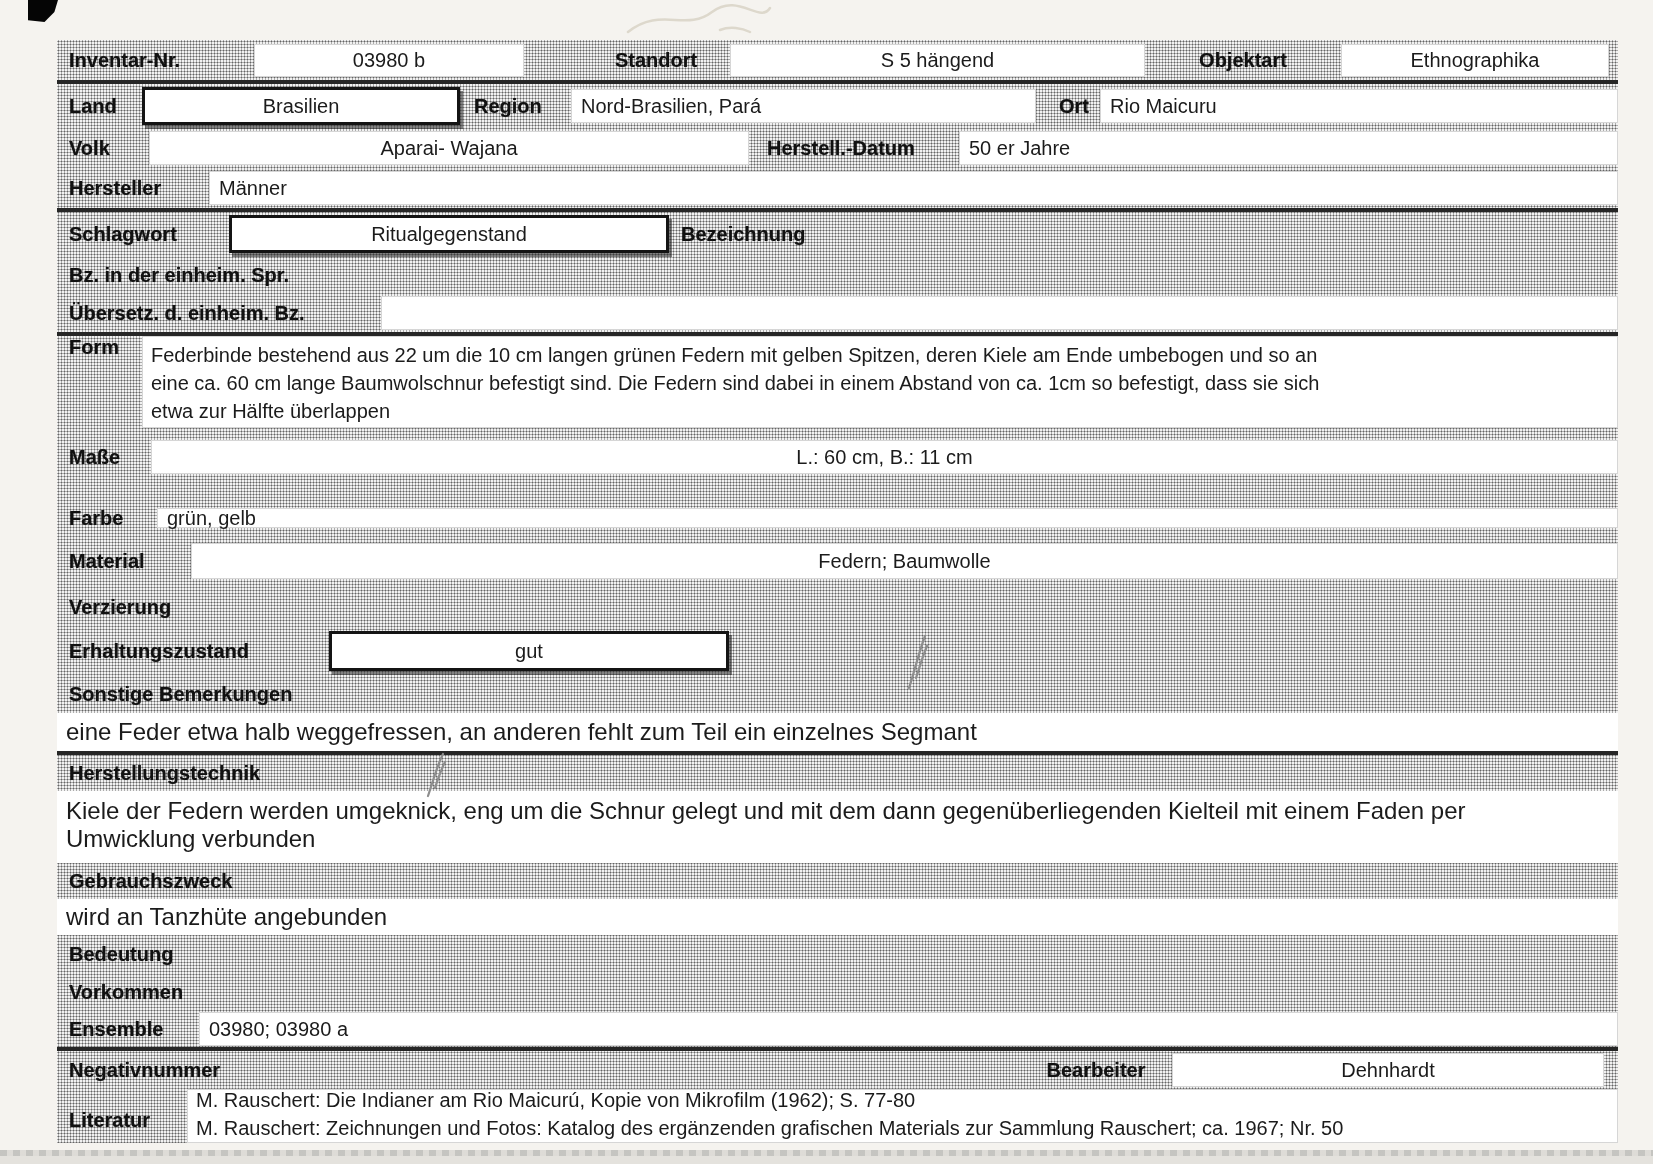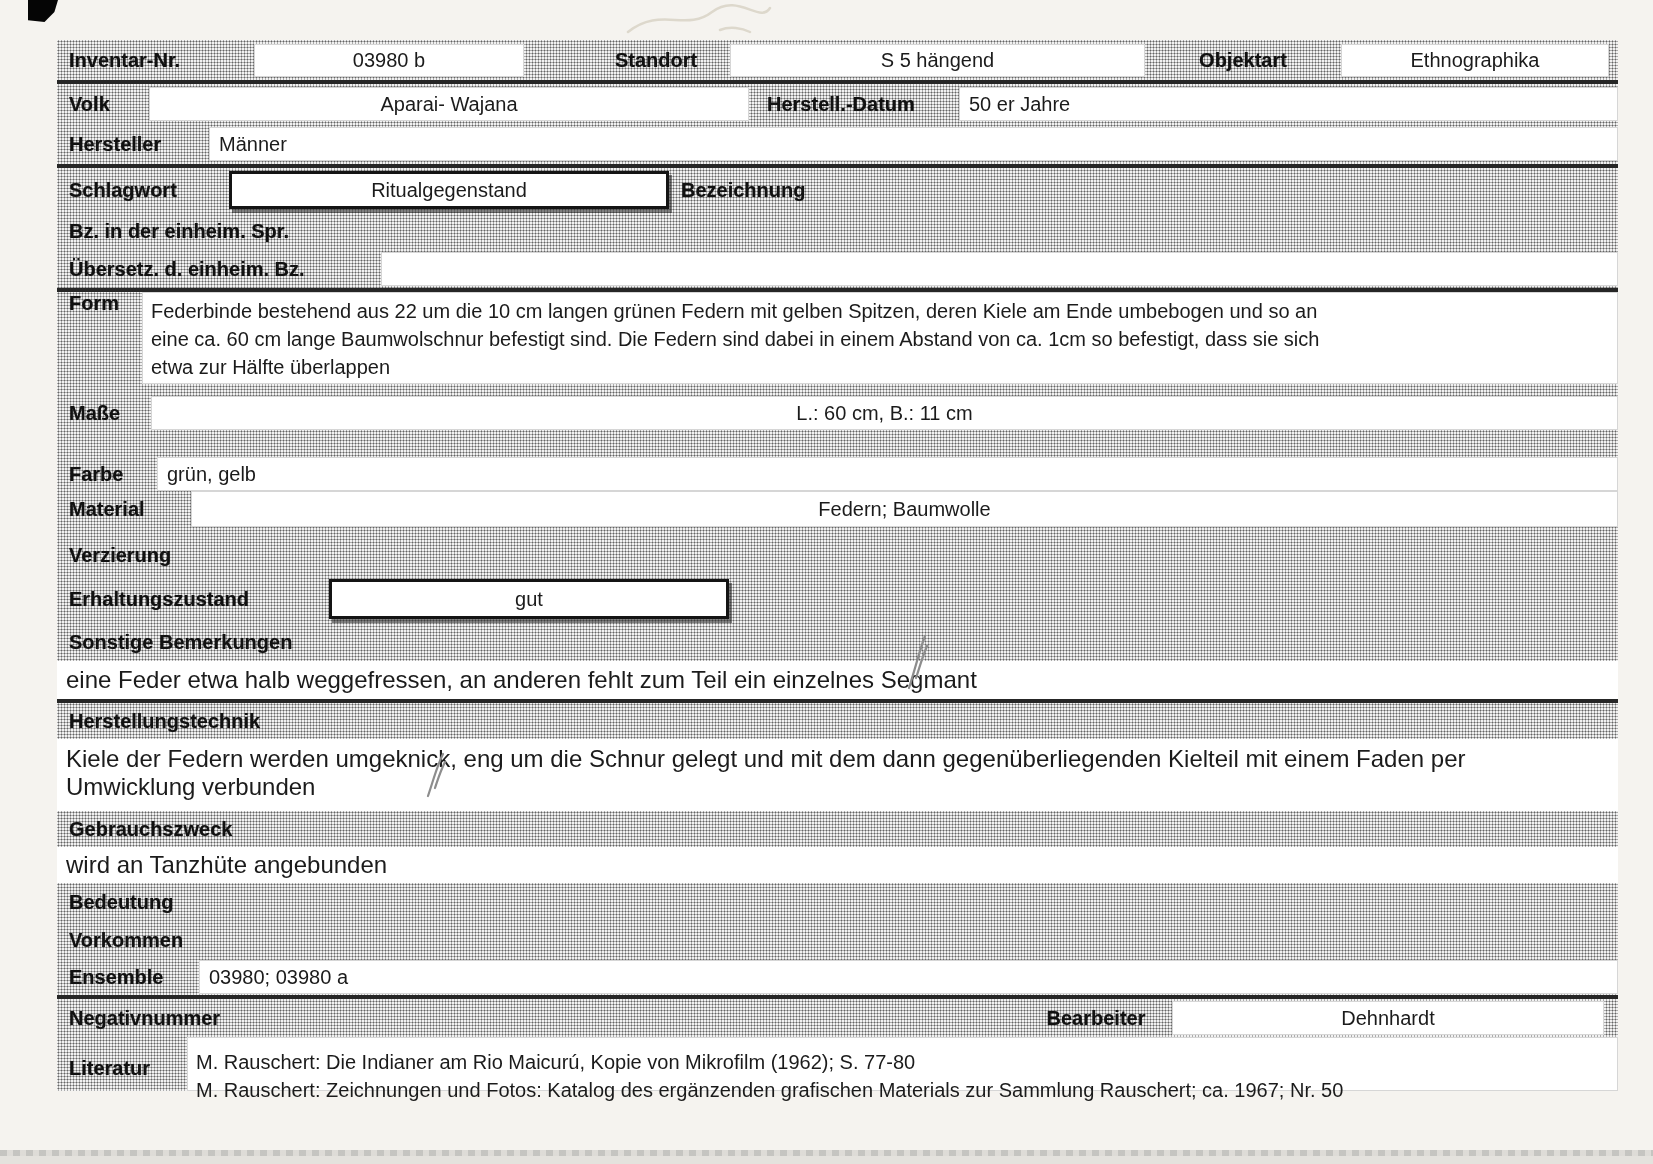--- a/index.html
+++ b/index.html
@@ -89,20 +89,30 @@
       <div class="sp" style="width:58px"></div>
       <div class="lbl c" style="width:148px">Standort</div>
       <div class="box center" style="width:415px;height:33px">S 5 hängend</div>
       <div class="lbl c" style="width:196px">Objektart</div>
       <div class="box center" style="width:268px;height:33px">Ethnographika</div>
       <div class="grow"></div>
     </div>
 
     <div class="sep"></div>
 
+    <div class="row" style="height:44px">
+      <div class="lbl" style="width:73px">Land</div>
+      <div class="thick" style="width:318px;height:38px">Brasilien</div>
+      <div class="sp" style="width:8px"></div>
+      <div class="lbl" style="width:97px;padding-left:6px">Region</div>
+      <div class="box left" style="width:465px;height:34px">Nord-Brasilien, Pará</div>
+      <div class="sp" style="width:12px"></div>
+      <div class="lbl c" style="width:52px">Ort</div>
+      <div class="box left grow" style="height:34px">Rio Maicuru</div>
+    </div>
 
     <div class="row" style="height:40px">
       <div class="lbl" style="width:80px">Volk</div>
       <div class="box center" style="width:600px;height:34px">Aparai- Wajana</div>
       <div class="sp" style="width:10px"></div>
       <div class="lbl" style="width:192px;padding-left:8px">Herstell.-Datum</div>
       <div class="box left grow" style="height:34px">50 er Jahre</div>
     </div>
 
     <div class="row" style="height:40px">
@@ -138,23 +148,23 @@
 eine ca. 60 cm lange Baumwolschnur befestigt sind. Die Federn sind dabei in einem Abstand von ca. 1cm so befestigt, dass sie sich
 etwa zur Hälfte überlappen</div>
       </div>
     </div>
 
     <div style="padding-top:12px">
       <div class="row" style="height:34px;margin-bottom:27px">
         <div class="lbl" style="width:82px">Maße</div>
         <div class="box center grow" style="height:34px">L.: 60 cm, B.: 11 cm</div>
       </div>
-      <div class="row" style="height:34px;margin-bottom:0">
+      <div class="row" style="height:34px;margin-bottom:8px">
         <div class="lbl" style="width:88px">Farbe</div>
-        <div class="box left grow" style="height:34px">grün, gelb</div>
+        <div class="box left grow" style="height:20px">grün, gelb</div>
       </div>
       <div class="row" style="height:36px;margin-bottom:8px">
         <div class="lbl" style="width:122px">Material</div>
         <div class="box center grow" style="height:36px">Federn; Baumwolle</div>
       </div>
     </div>
 
     <div class="row" style="height:40px">
       <div class="lbl">Verzierung</div>
       <div class="grow"></div>
@@ -208,21 +218,21 @@
     <div class="row" style="height:38px">
       <div class="lbl">Negativnummer</div>
       <div class="grow"></div>
       <div class="lbl c" style="width:152px">Bearbeiter</div>
       <div class="box center" style="width:432px;height:34px">Dehnhardt</div>
       <div class="sp" style="width:14px"></div>
     </div>
 
     <div class="row" style="height:54px;align-items:stretch">
       <div class="lbl" style="width:118px;padding-top:20px">Literatur</div>
-      <div class="box grow" style="align-items:flex-start;padding:10px 8px">
+      <div class="box grow" style="align-items:flex-end;padding:0 8px">
         <div class="ml">M. Rauschert: Die Indianer am Rio Maicurú, Kopie von Mikrofilm (1962); S. 77-80
 M. Rauschert: Zeichnungen und Fotos: Katalog des ergänzenden grafischen Materials zur Sammlung Rauschert; ca. 1967; Nr. 50</div>
       </div>
     </div>
 
     <svg class="pen" style="left:846px;top:594px" width="28" height="56" viewBox="0 0 28 56">
       <path d="M22 2 C16 18, 13 32, 6 54 M24 12 C19 24, 17 32, 13 44" stroke="#8d8d8d" stroke-width="2.2" fill="none" stroke-linecap="round"></path>
     </svg>
     <svg class="pen" style="left:366px;top:712px" width="26" height="46" viewBox="0 0 26 46">
       <path d="M20 2 C14 14, 11 26, 5 44 M22 10 C17 20, 15 27, 12 36" stroke="#8d8d8d" stroke-width="2.2" fill="none" stroke-linecap="round"></path>

